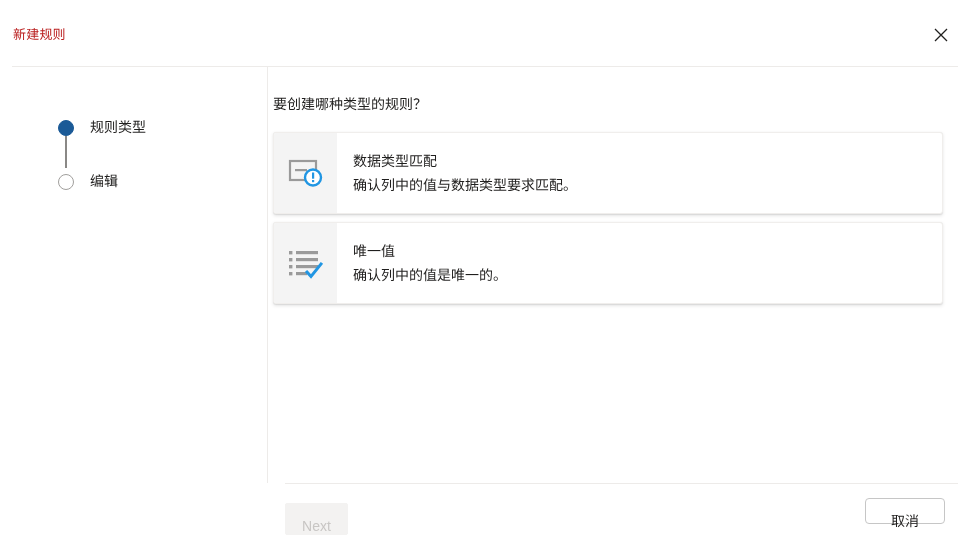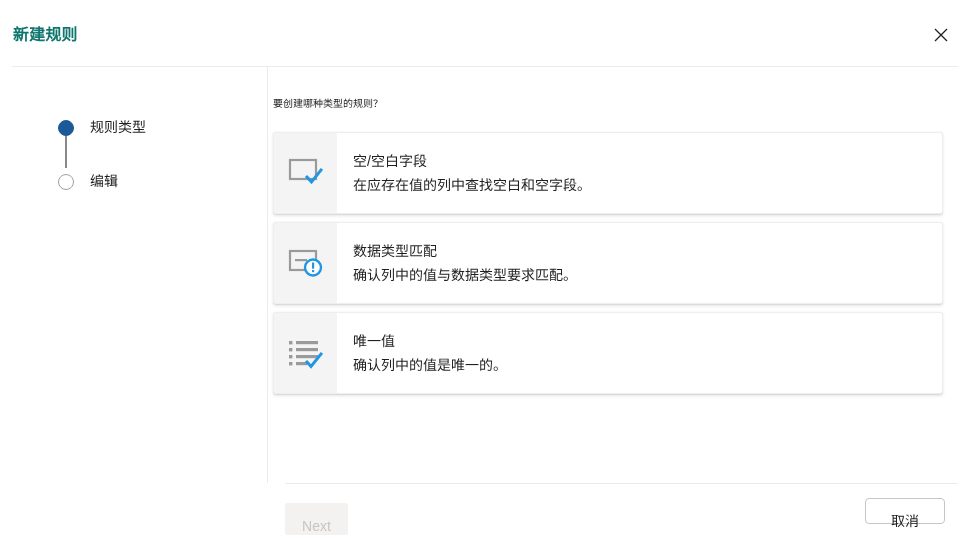--- a/index.html
+++ b/index.html
@@ -30,24 +30,24 @@
   .dialog-header {
     position: relative;
     height: 67px;
     flex: 0 0 67px;
     box-sizing: border-box;
   }
   .dialog-title {
     position: absolute;
     left: 13px;
     top: 21px;
-    font-size: 16px;
+    font-size: 13px;
     line-height: 28px;
-    font-weight: 700;
-    color: #0f766e;
+    font-weight: 400;
+    color: #b91c1c;
     letter-spacing: 0.2px;
   }
   .close-button {
     position: absolute;
     right: 12px;
     top: 18px;
     width: 34px;
     height: 34px;
     display: flex;
     align-items: center;
@@ -139,21 +139,21 @@
   .content {
     flex: 1 1 auto;
     position: relative;
     box-sizing: border-box;
     padding: 0 27px 0 18px;
     min-width: 0;
   }
   .content-question {
     margin: 0;
     padding: 27px 0 0 0;
-    font-size: 10px;
+    font-size: 14px;
     line-height: 20px;
     font-weight: 400;
     color: #201f1e;
   }
 
   .option-list {
     margin-top: 18px;
     display: flex;
     flex-direction: column;
     gap: 8px;
@@ -281,34 +281,20 @@
 
       </div>
       <div class="sidebar-divider"></div>
     </div>
 
     <div class="content">
       <p class="content-question">要创建哪种类型的规则？</p>
 
       <div class="option-list">
 
-        <div class="option-card">
-          <div class="option-icon-panel">
-            <span>
-              <svg width="36" height="32" viewBox="0 0 36 32" aria-hidden="true">
-                <rect x="2" y="3" width="26" height="19" fill="none" stroke="#9a9a9a" stroke-width="2.2"></rect>
-                <path d="M19 20 L23.5 25 L33 13" fill="none" stroke="#2196e3" stroke-width="3" stroke-linecap="square" stroke-linejoin="miter"></path>
-              </svg>
-            </span>
-          </div>
-          <div class="option-text">
-            <div class="option-title">空/空白字段</div>
-            <div class="option-desc">在应存在值的列中查找空白和空字段。</div>
-          </div>
-        </div>
 
         <div class="option-card">
           <div class="option-icon-panel">
             <span>
               <svg width="36" height="32" viewBox="0 0 36 32" aria-hidden="true">
                 <rect x="2" y="4" width="26" height="19" fill="none" stroke="#9a9a9a" stroke-width="2.2"></rect>
                 <rect x="7" y="12" width="12" height="2.2" fill="#9a9a9a"></rect>
                 <circle cx="25" cy="20.5" r="8" fill="#ffffff" stroke="#2196e3" stroke-width="2.4"></circle>
                 <rect x="24" y="15.5" width="2.2" height="6.2" fill="#2196e3"></rect>
                 <rect x="24" y="23" width="2.2" height="2.2" fill="#2196e3"></rect>

